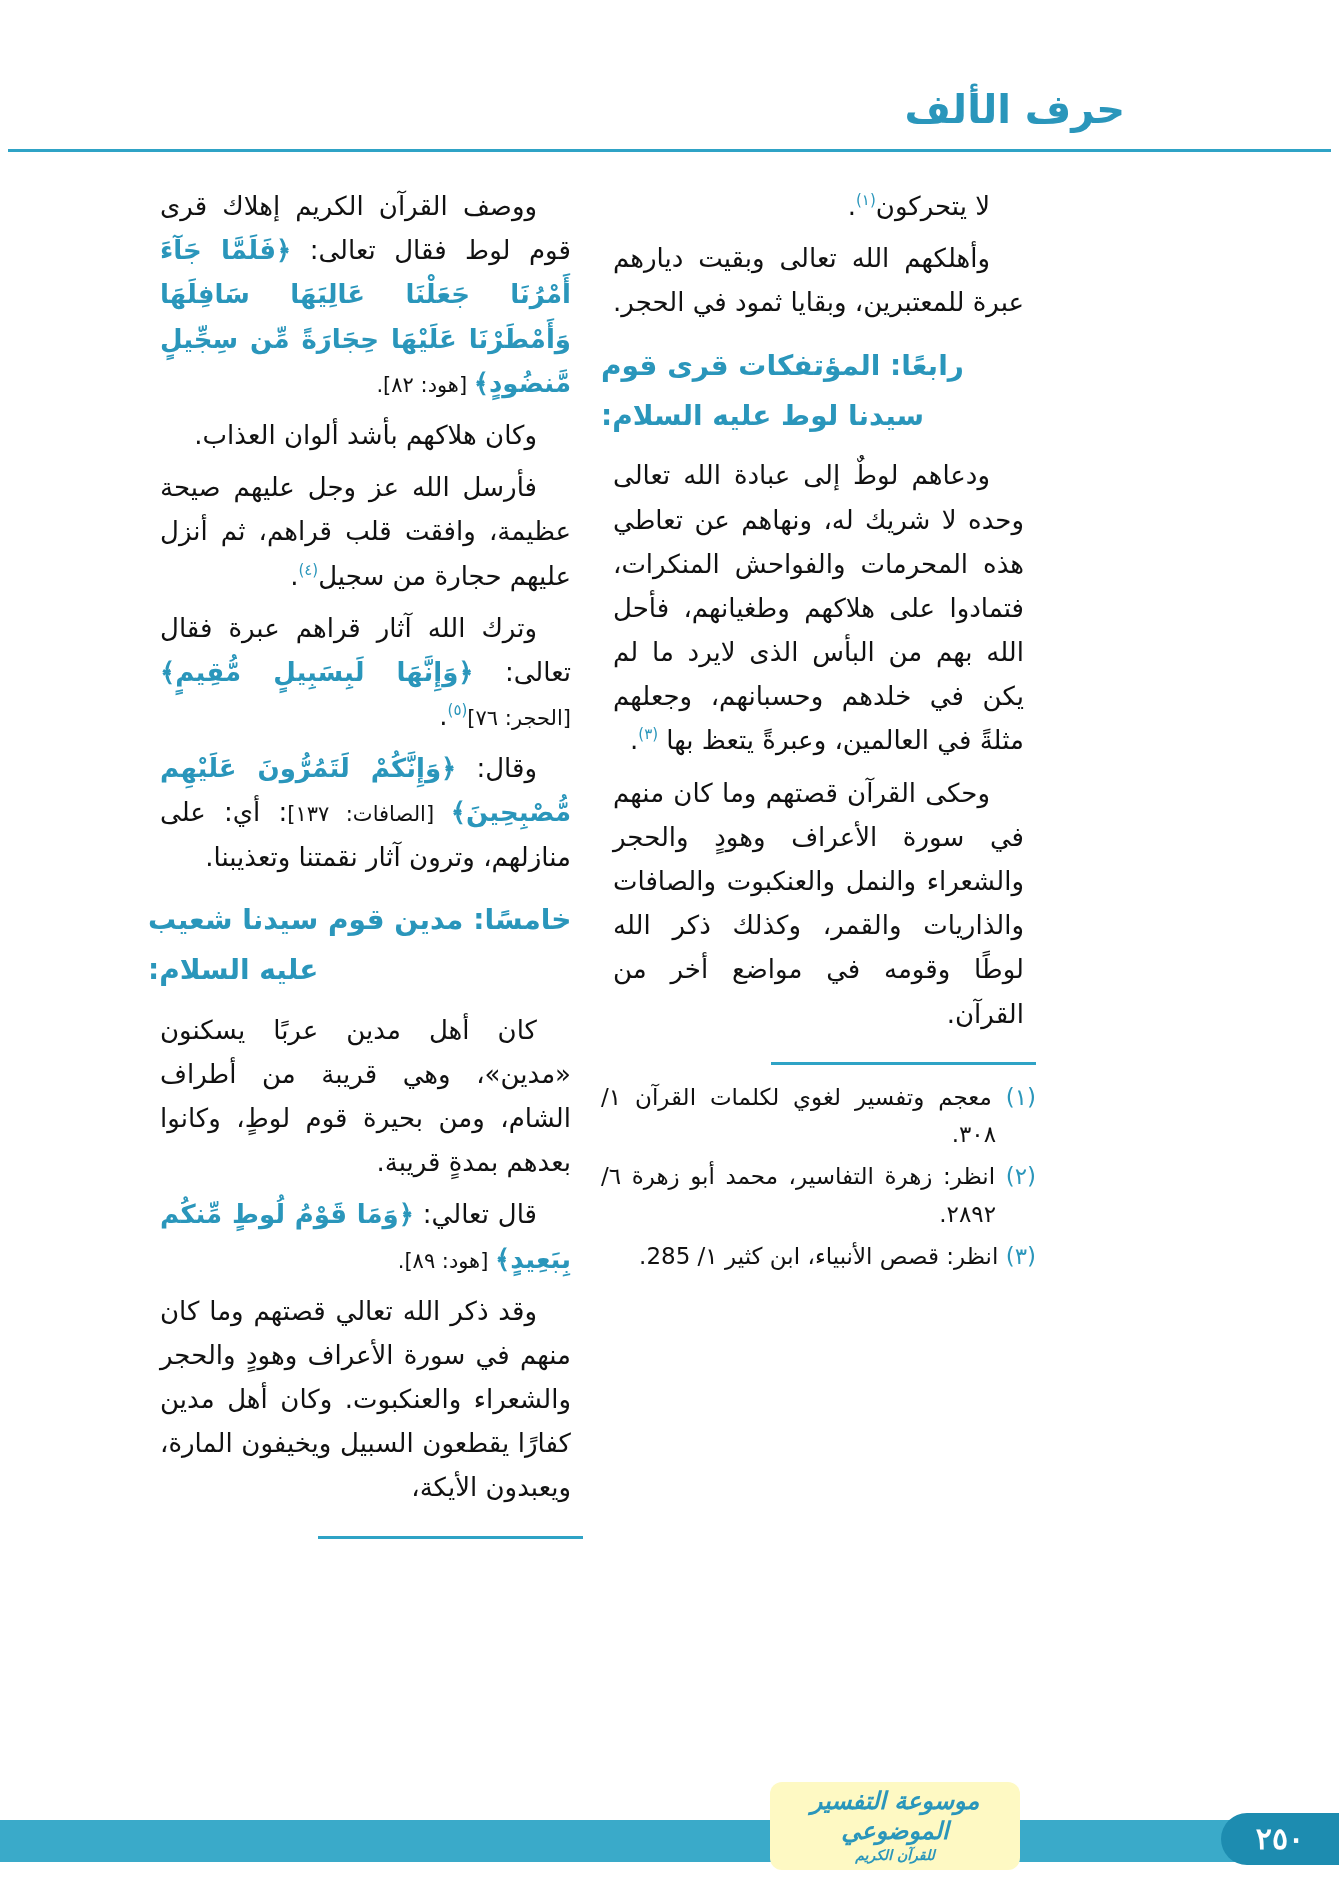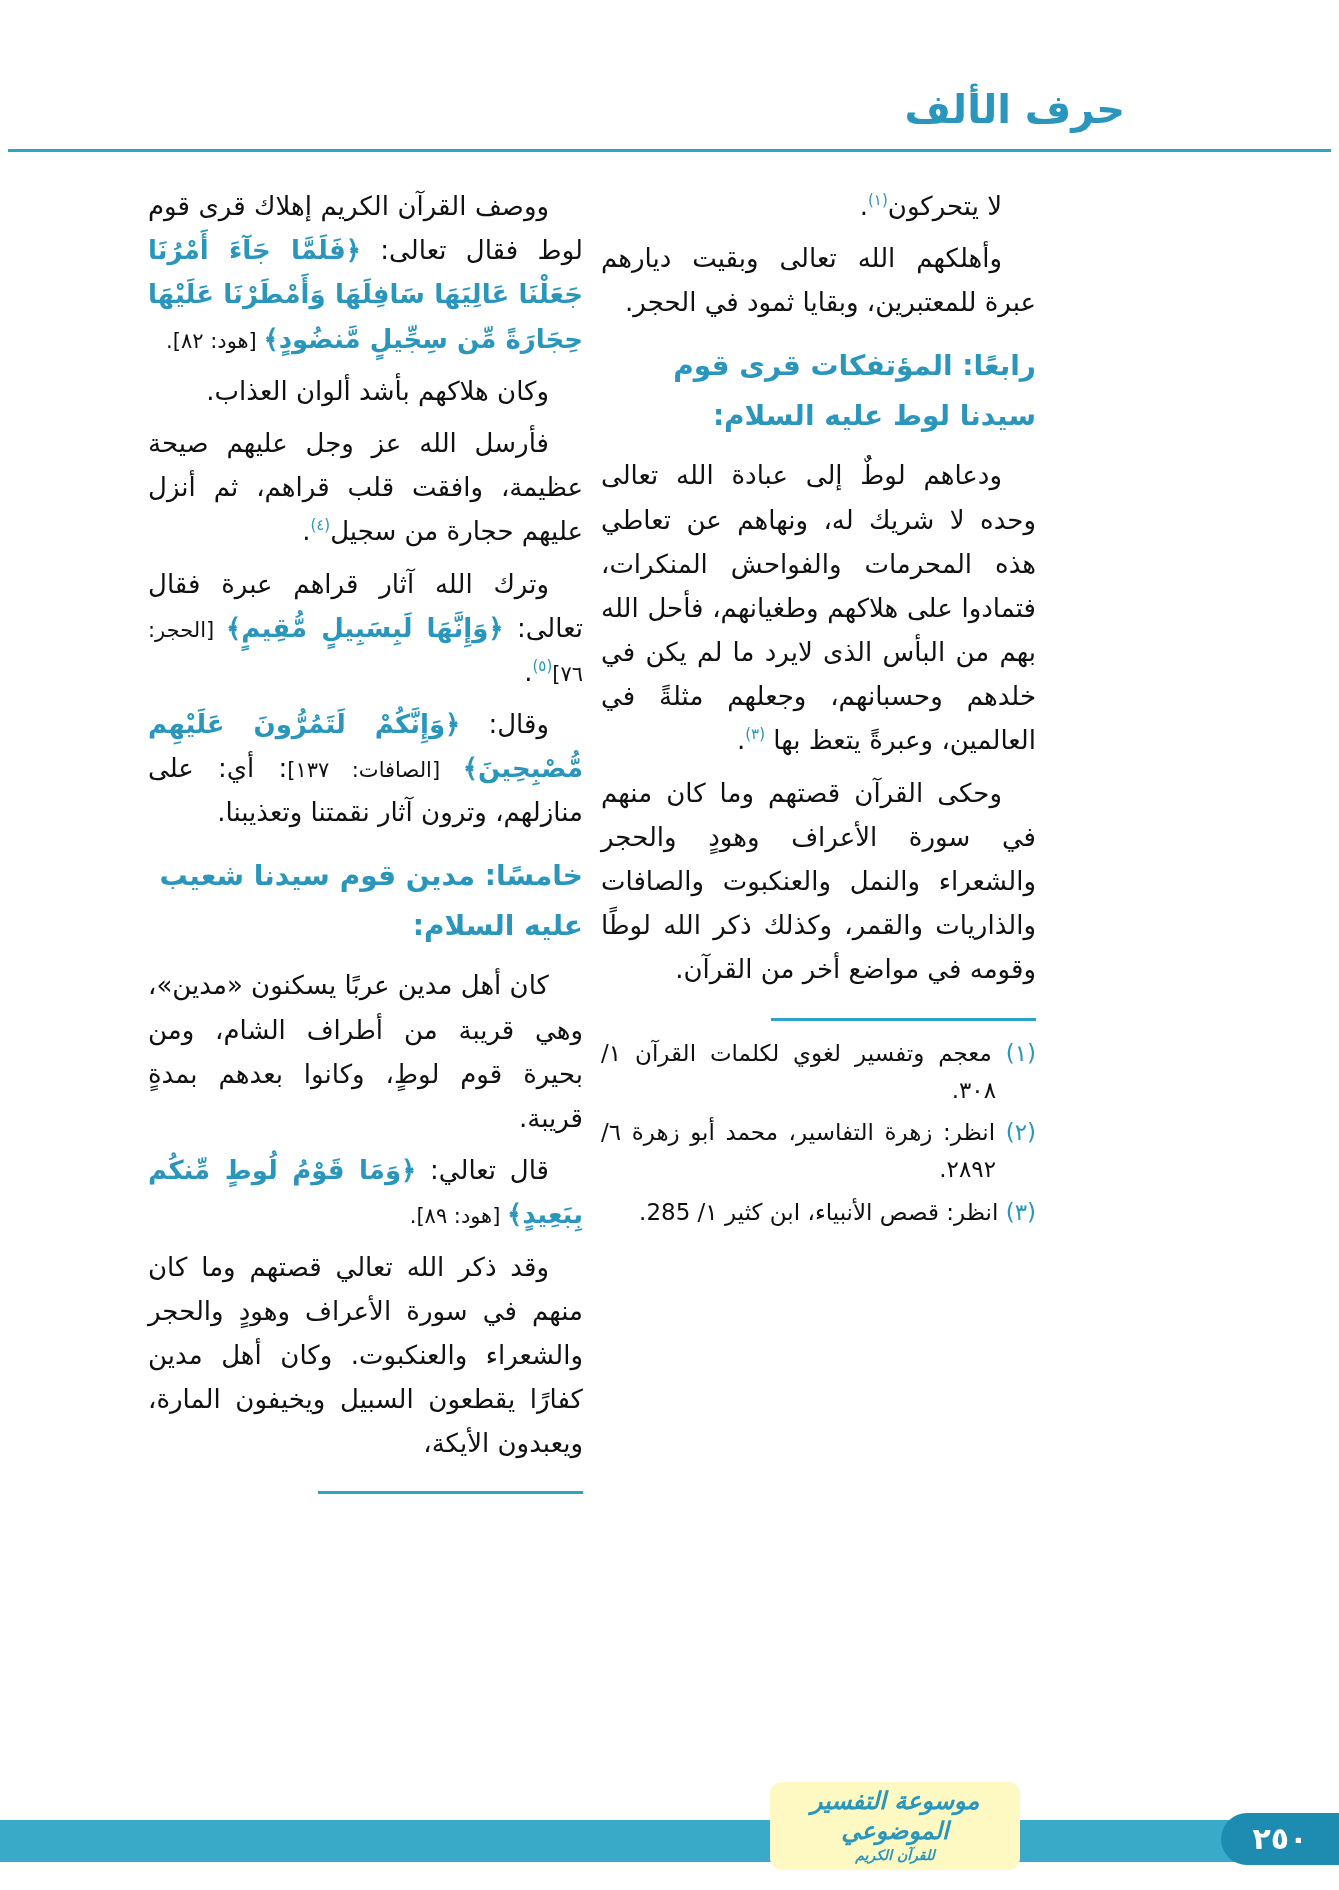--- a/index.html
+++ b/index.html
@@ -26,24 +26,24 @@
     position:absolute;top:149px;left:8px;right:8px;height:3px;background:var(--rule);
   }
 
   
   .content{
     position:absolute;top:184px;left:148px;width:888px;
     display:flex;flex-direction:row;gap:18px;align-items:flex-start;
   }
   .col{flex:1 1 0;min-width:0;}
   .blocks p.para{
-    margin:0 0 8px;font-size:26px;line-height:1.7;text-align:justify;text-indent:34px;
+    margin:0 12px 8px;font-size:26px;line-height:1.7;text-align:justify;text-indent:34px;
   }
   .blocks h3.heading{
-    margin:16px 0 12px;font-size:28px;line-height:1.8;text-align:right;
+    margin:16px 0 12px;font-size:28px;line-height:1.8;text-align:left;
     color:var(--accent);font-weight:bold;
   }
   .seg-b{color:#111;}
   .seg-h{color:var(--accent);}
   .seg-v{color:var(--accent);font-weight:bold;}
   .seg-r{color:#111;font-size:21px;}
   sup.seg-sup{
     color:var(--accent);font-size:15px;line-height:0;vertical-align:super;
   }
 
@@ -56,21 +56,21 @@
   .fn-marker{color:var(--accent);}
   .fn-text{color:#111;}
 
   
   .footer-bar{
     position:absolute;top:1820px;left:0;width:1339px;height:42px;background:var(--bar);
   }
   .page-number{
     position:absolute;top:1813px;right:0;width:118px;height:52px;
     background:var(--numbg);border-radius:26px 0 0 26px;
-    color:#fff;font-size:30px;font-weight:bold;text-align:center;line-height:52px;z-index:3;
+    color:#fff;font-size:30px;font-weight:bold;text-align:center;line-height:52px;z-index:3;font-family:Liberation Serif, serif;
   }
   .logo{
     position:absolute;top:1782px;left:770px;width:250px;z-index:2;
     background:#fef9c3;border-radius:12px;padding:4px 8px 6px;text-align:center;
     color:var(--accent);
     font-family:"DejaVu Serif",serif;font-style:italic;font-weight:bold;
   }
   .logo-line1{font-size:24px;line-height:1.25;}
   .logo-line2{font-size:14px;line-height:1.3;}
 </style>

